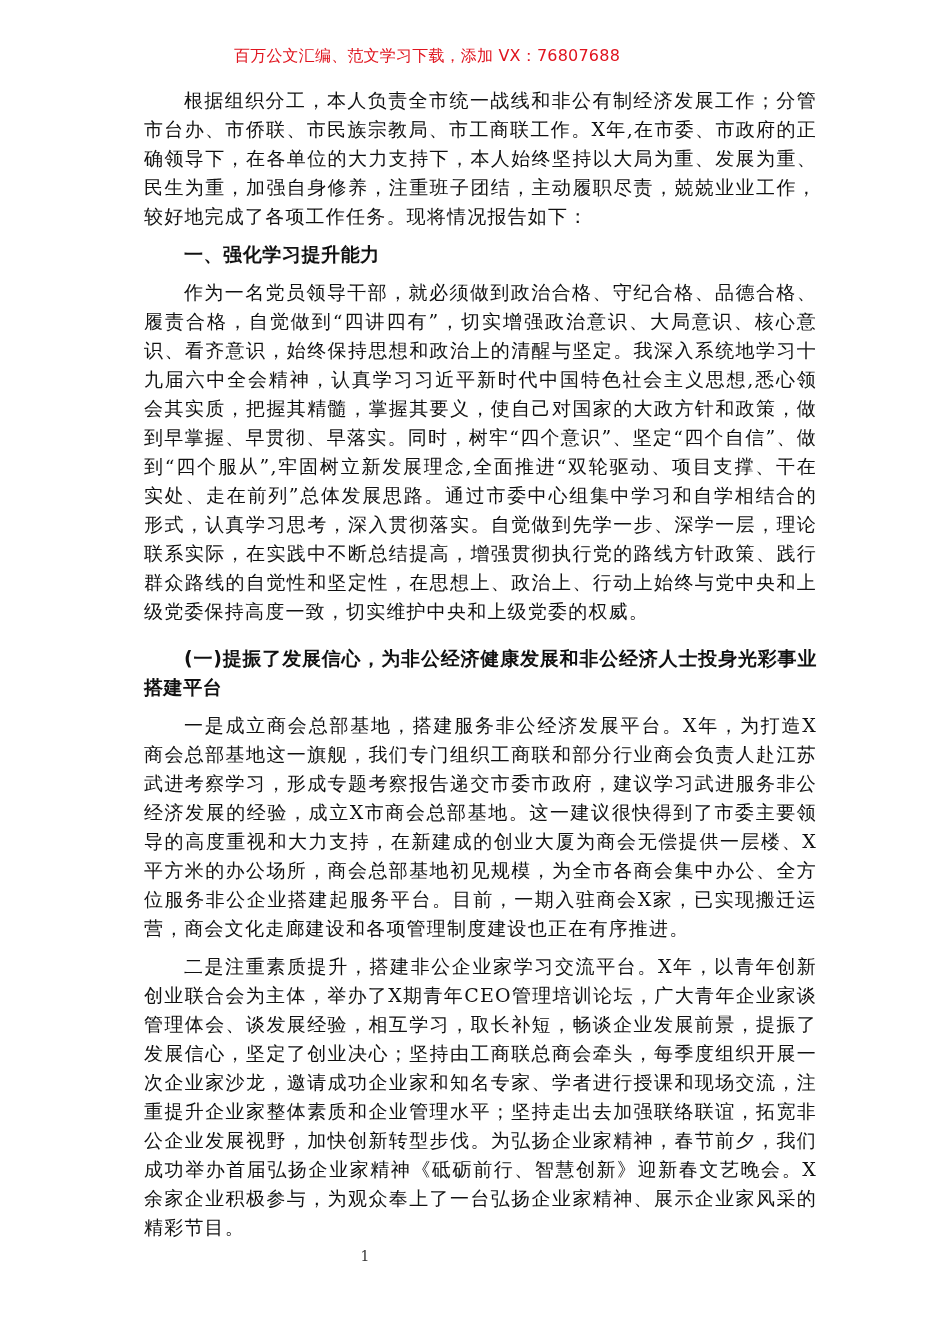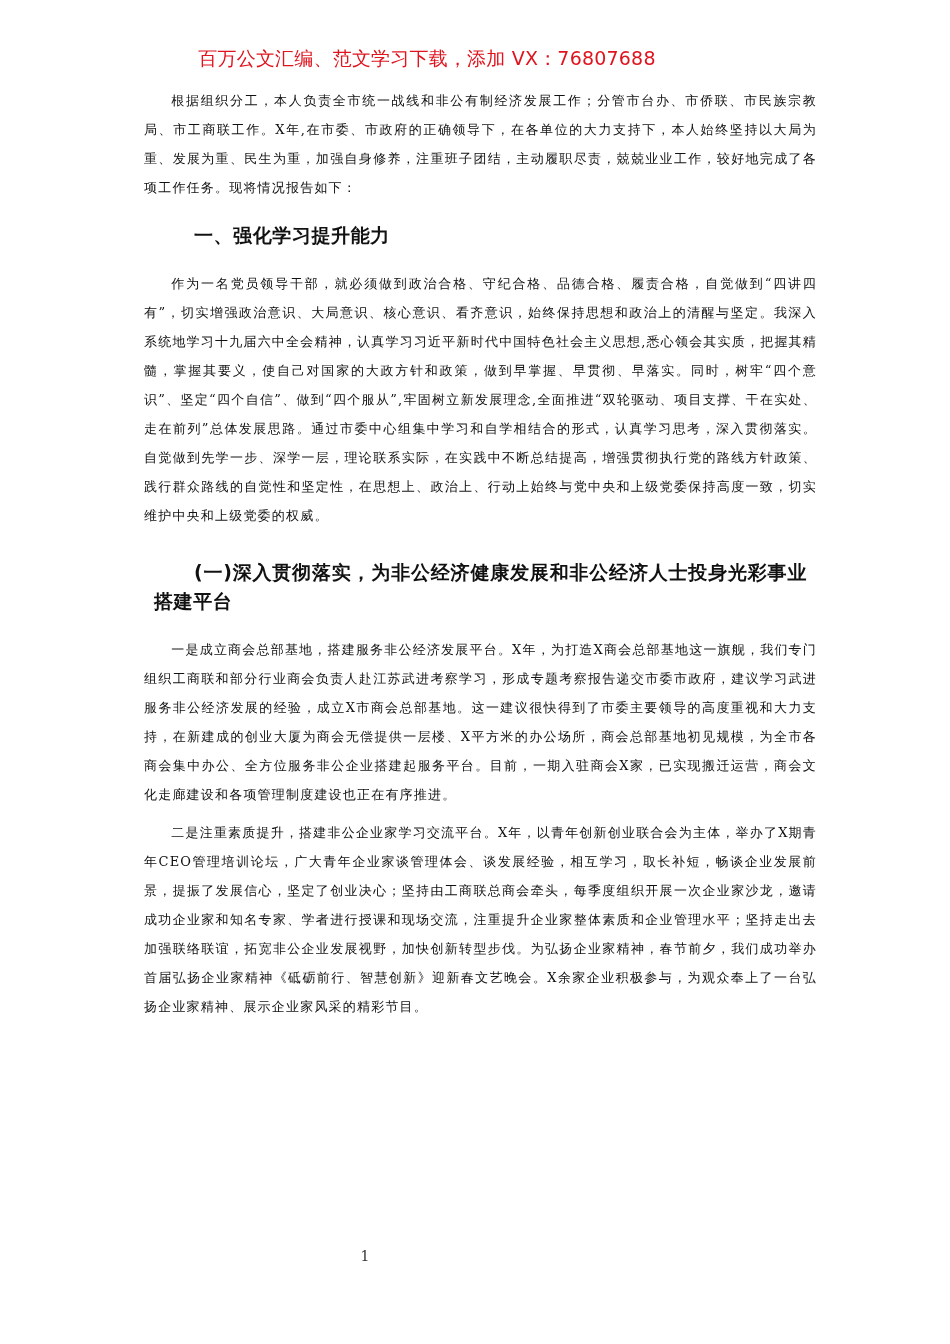--- a/index.html
+++ b/index.html
@@ -1,42 +1,42 @@
 <!DOCTYPE html>
 <html><head>
 <meta charset="utf-8">
 <style>
   html, body { margin:0; padding:0; background:#ffffff; }
   body { width:950px; height:1344px; position:relative; overflow:hidden;
          font-family:"DejaVu Serif","Liberation Serif",serif; color:#111; }
   .banner { position:absolute; top:46px; left:0; width:854px; text-align:center;
             color:#e0141e; font-family:"DejaVu Sans","Liberation Sans",sans-serif;
-            font-size:19px; letter-spacing:0.2px; }
+            font-size:16px; letter-spacing:0.2px; }
   .content { position:absolute; top:86px; left:144px; width:673px; }
-  p { margin:0; font-size:13px; line-height:29px; text-align:justify;
+  p { margin:0; font-size:19px; line-height:29px; text-align:justify;
       text-indent:2.1em; letter-spacing:1.2px; }
-  h2 { margin:10px; font-size:19px; line-height:29px; font-weight:bold;
+  h2 { margin:0; font-size:19px; line-height:29px; font-weight:bold;
        font-family:"DejaVu Sans","Liberation Sans",sans-serif; text-indent:2.1em; letter-spacing:0.6px; }
   .gap { height:9px; }
   .page-num { position:absolute; top:1248px; left:0; width:730px; text-align:center;
               font-size:14px; color:#333; }
 </style>
 </head>
 <body>
 
 <div class="banner">百万公文汇编、范文学习下载，添加 VX：76807688</div>
 
 <div class="content">
   <p>根据组织分工，本人负责全市统一战线和非公有制经济发展工作；分管市台办、市侨联、市民族宗教局、市工商联工作。X年,在市委、市政府的正确领导下，在各单位的大力支持下，本人始终坚持以大局为重、发展为重、民生为重，加强自身修养，注重班子团结，主动履职尽责，兢兢业业工作，较好地完成了各项工作任务。现将情况报告如下：</p>
   <div class="gap"></div>
   <h2>一、强化学习提升能力</h2>
   <div class="gap"></div>
   <p>作为一名党员领导干部，就必须做到政治合格、守纪合格、品德合格、履责合格，自觉做到“四讲四有”，切实增强政治意识、大局意识、核心意识、看齐意识，始终保持思想和政治上的清醒与坚定。我深入系统地学习十九届六中全会精神，认真学习习近平新时代中国特色社会主义思想,悉心领会其实质，把握其精髓，掌握其要义，使自己对国家的大政方针和政策，做到早掌握、早贯彻、早落实。同时，树牢“四个意识”、坚定“四个自信”、做到“四个服从”,牢固树立新发展理念,全面推进“双轮驱动、项目支撑、干在实处、走在前列”总体发展思路。通过市委中心组集中学习和自学相结合的形式，认真学习思考，深入贯彻落实。自觉做到先学一步、深学一层，理论联系实际，在实践中不断总结提高，增强贯彻执行党的路线方针政策、践行群众路线的自觉性和坚定性，在思想上、政治上、行动上始终与党中央和上级党委保持高度一致，切实维护中央和上级党委的权威。</p>
   <div class="gap"></div>
   <div class="gap"></div>
-  <h2 style="text-align:justify;">(一)深入贯彻落实，为非公经济健康发展和非公经济人士投身光彩事业搭建平台</h2>
+  <h2 style="text-align:justify;">(一)提振了发展信心，为非公经济健康发展和非公经济人士投身光彩事业搭建平台</h2>
   <div class="gap"></div>
   <p>一是成立商会总部基地，搭建服务非公经济发展平台。X年，为打造X商会总部基地这一旗舰，我们专门组织工商联和部分行业商会负责人赴江苏武进考察学习，形成专题考察报告递交市委市政府，建议学习武进服务非公经济发展的经验，成立X市商会总部基地。这一建议很快得到了市委主要领导的高度重视和大力支持，在新建成的创业大厦为商会无偿提供一层楼、X平方米的办公场所，商会总部基地初见规模，为全市各商会集中办公、全方位服务非公企业搭建起服务平台。目前，一期入驻商会X家，已实现搬迁运营，商会文化走廊建设和各项管理制度建设也正在有序推进。</p>
   <div class="gap"></div>
   <p>二是注重素质提升，搭建非公企业家学习交流平台。X年，以青年创新创业联合会为主体，举办了X期青年CEO管理培训论坛，广大青年企业家谈管理体会、谈发展经验，相互学习，取长补短，畅谈企业发展前景，提振了发展信心，坚定了创业决心；坚持由工商联总商会牵头，每季度组织开展一次企业家沙龙，邀请成功企业家和知名专家、学者进行授课和现场交流，注重提升企业家整体素质和企业管理水平；坚持走出去加强联络联谊，拓宽非公企业发展视野，加快创新转型步伐。为弘扬企业家精神，春节前夕，我们成功举办首届弘扬企业家精神《砥砺前行、智慧创新》迎新春文艺晚会。X余家企业积极参与，为观众奉上了一台弘扬企业家精神、展示企业家风采的精彩节目。</p>
 </div>
 
 <div class="page-num">1</div>
 
 </body></html>

